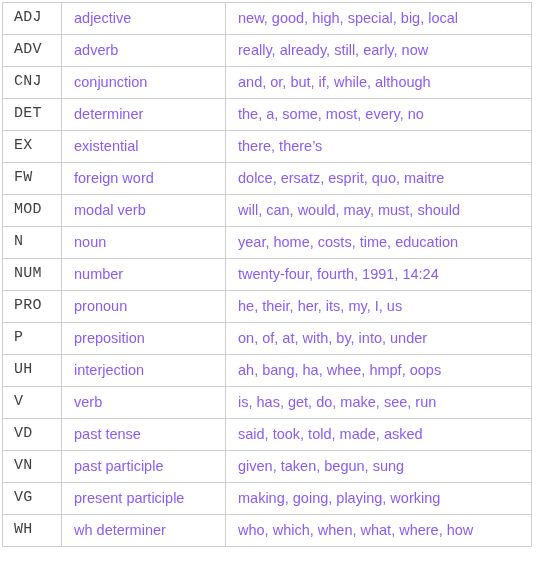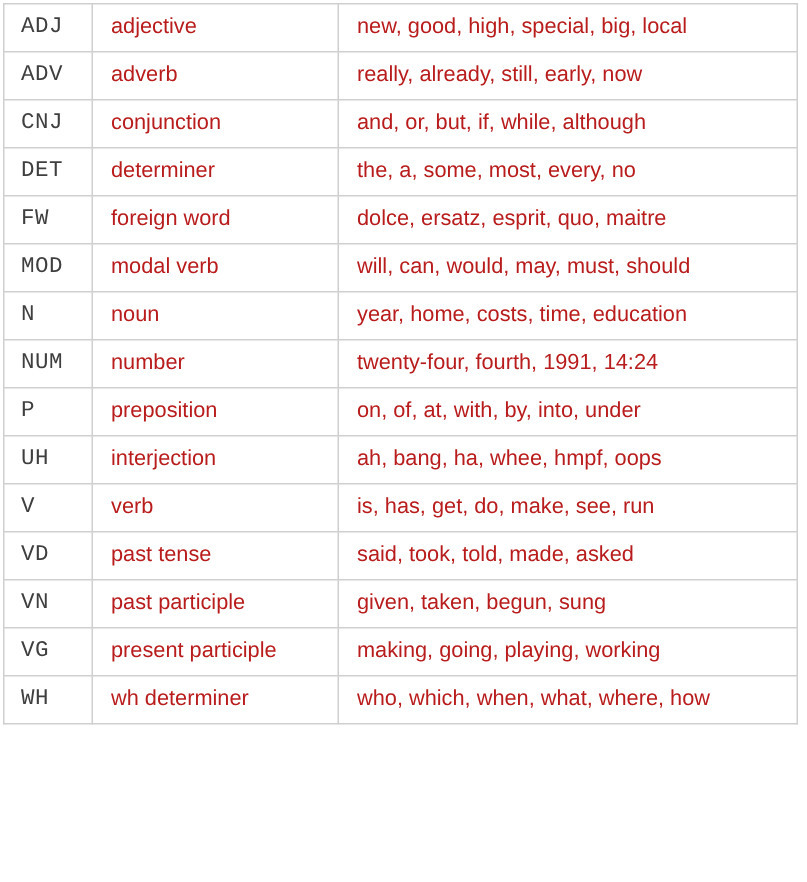--- a/index.html
+++ b/index.html
@@ -27,21 +27,21 @@
   }
   table.tagset col.c-tag   { width: 59px; }
   table.tagset col.c-desc  { width: 164px; }
   table.tagset col.c-ex    { width: 306px; }
 
   table.tagset td {
     border: 1px solid #cfcfcf;
     height: 31px;
     padding: 0 0 0 10px;
     vertical-align: middle;
-    color: #b91c1c;
+    color: #8b5cf6;
     font-size: 14.5px;
     line-height: 1.1;
     white-space: nowrap;
     overflow: hidden;
   }
   table.tagset td.tag {
     font-family: "Liberation Mono", "DejaVu Sans Mono", monospace;
     font-size: 15px;
     letter-spacing: 0.3px;
     color: #3f3f3f;
@@ -82,38 +82,48 @@
           <td class="tag">CNJ</td>
           <td class="desc">conjunction</td>
           <td class="example">and, or, but, if, while, although</td>
         </tr>
         <tr>
           <td class="tag">DET</td>
           <td class="desc">determiner</td>
           <td class="example">the, a, some, most, every, no</td>
         </tr>
         <tr>
+          <td class="tag">EX</td>
+          <td class="desc">existential</td>
+          <td class="example">there, there’s</td>
+        </tr>
+        <tr>
           <td class="tag">FW</td>
           <td class="desc">foreign word</td>
           <td class="example">dolce, ersatz, esprit, quo, maitre</td>
         </tr>
         <tr>
           <td class="tag">MOD</td>
           <td class="desc">modal verb</td>
           <td class="example">will, can, would, may, must, should</td>
         </tr>
         <tr>
           <td class="tag">N</td>
           <td class="desc">noun</td>
           <td class="example">year, home, costs, time, education</td>
         </tr>
         <tr>
           <td class="tag">NUM</td>
           <td class="desc">number</td>
           <td class="example">twenty-four, fourth, 1991, 14:24</td>
+        </tr>
+        <tr>
+          <td class="tag">PRO</td>
+          <td class="desc">pronoun</td>
+          <td class="example">he, their, her, its, my, I, us</td>
         </tr>
         <tr>
           <td class="tag">P</td>
           <td class="desc">preposition</td>
           <td class="example">on, of, at, with, by, into, under</td>
         </tr>
         <tr>
           <td class="tag">UH</td>
           <td class="desc">interjection</td>
           <td class="example">ah, bang, ha, whee, hmpf, oops</td>

